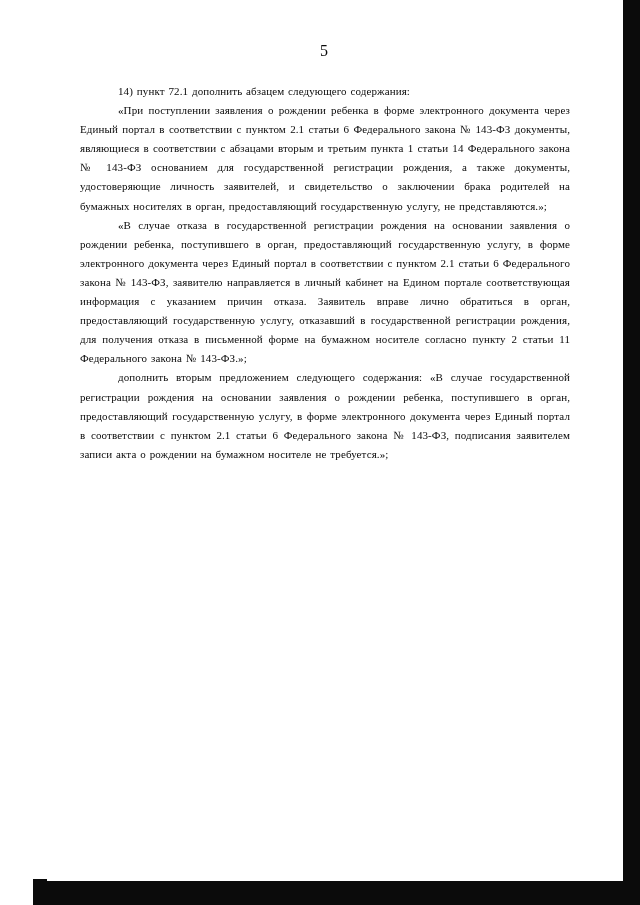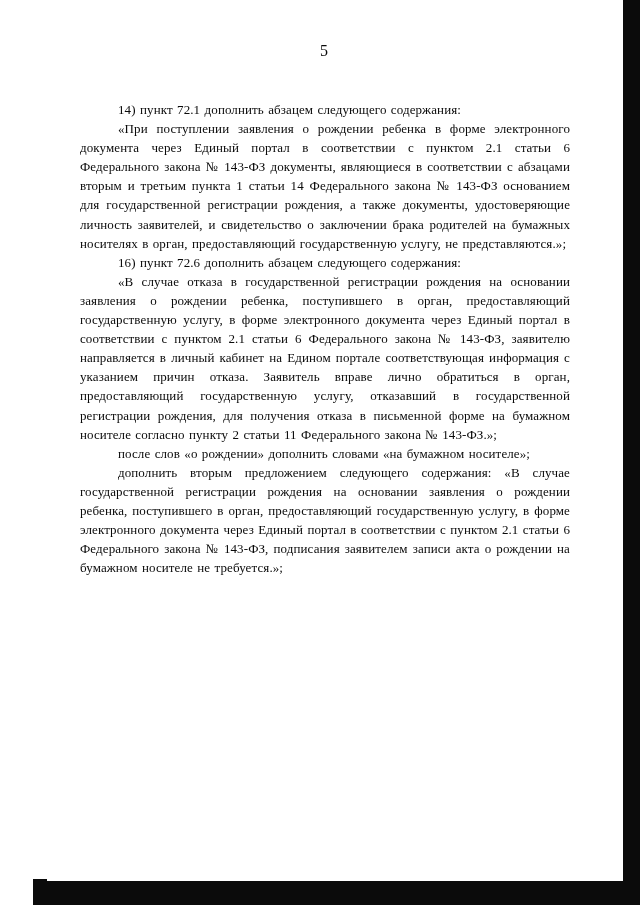--- a/index.html
+++ b/index.html
@@ -44,45 +44,43 @@
   .page-number {
     position: absolute;
     top: 42px;
     left: 80px;
     width: 488px;
     text-align: center;
     font-size: 16px;
   }
   .content {
     position: absolute;
-    top: 100px;
+    top: 82px;
     left: 80px;
     width: 490px;
     text-align: justify;
-    font-size: 13px;
+    font-size: 11px;
     line-height: 19.1px;
     letter-spacing: 0.1px;
   }
   .content p.para {
     margin: 0;
     text-indent: 38px;
     word-spacing: 1px;
   }
 </style>
 </head>
 <body>
 
 <div class="sheet">
   <div class="page-number">5</div>
 
   <div class="content">
       <p class="para">14) пункт 72.1 дополнить абзацем следующего содержания:</p>
       <p class="para">«При поступлении заявления о рождении ребенка в форме электронного документа через Единый портал в соответствии с пунктом 2.1 статьи 6 Федерального закона № 143-ФЗ документы, являющиеся в соответствии с абзацами вторым и третьим пункта 1 статьи 14 Федерального закона № 143-ФЗ основанием для государственной регистрации рождения, а также документы, удостоверяющие личность заявителей, и свидетельство о заключении брака родителей на бумажных носителях в орган, предоставляющий государственную услугу, не представляются.»;</p>
-      <p class="para">16) пункт 72.6 дополнить абзацем следующего содержания:</p>
       <p class="para">«В случае отказа в государственной регистрации рождения на основании заявления о рождении ребенка, поступившего в орган, предоставляющий государственную услугу, в форме электронного документа через Единый портал в соответствии с пунктом 2.1 статьи 6 Федерального закона № 143-ФЗ, заявителю направляется в личный кабинет на Едином портале соответствующая информация с указанием причин отказа. Заявитель вправе лично обратиться в орган, предоставляющий государственную услугу, отказавший в государственной регистрации рождения, для получения отказа в письменной форме на бумажном носителе согласно пункту 2 статьи 11 Федерального закона № 143-ФЗ.»;</p>
-      <p class="para">после слов «о рождении» дополнить словами «на бумажном носителе»;</p>
       <p class="para">дополнить вторым предложением следующего содержания: «В случае государственной регистрации рождения на основании заявления о рождении ребенка, поступившего в орган, предоставляющий государственную услугу, в форме электронного документа через Единый портал в соответствии с пунктом 2.1 статьи 6 Федерального закона № 143-ФЗ, подписания заявителем записи акта о рождении на бумажном носителе не требуется.»;</p>
     </div>
 
   <div class="scan-bar-right"></div>
   <div class="scan-bar-bottom"></div>
   <div class="scan-bar-bottom-notch"></div>
 </div>
 
 </body></html>

